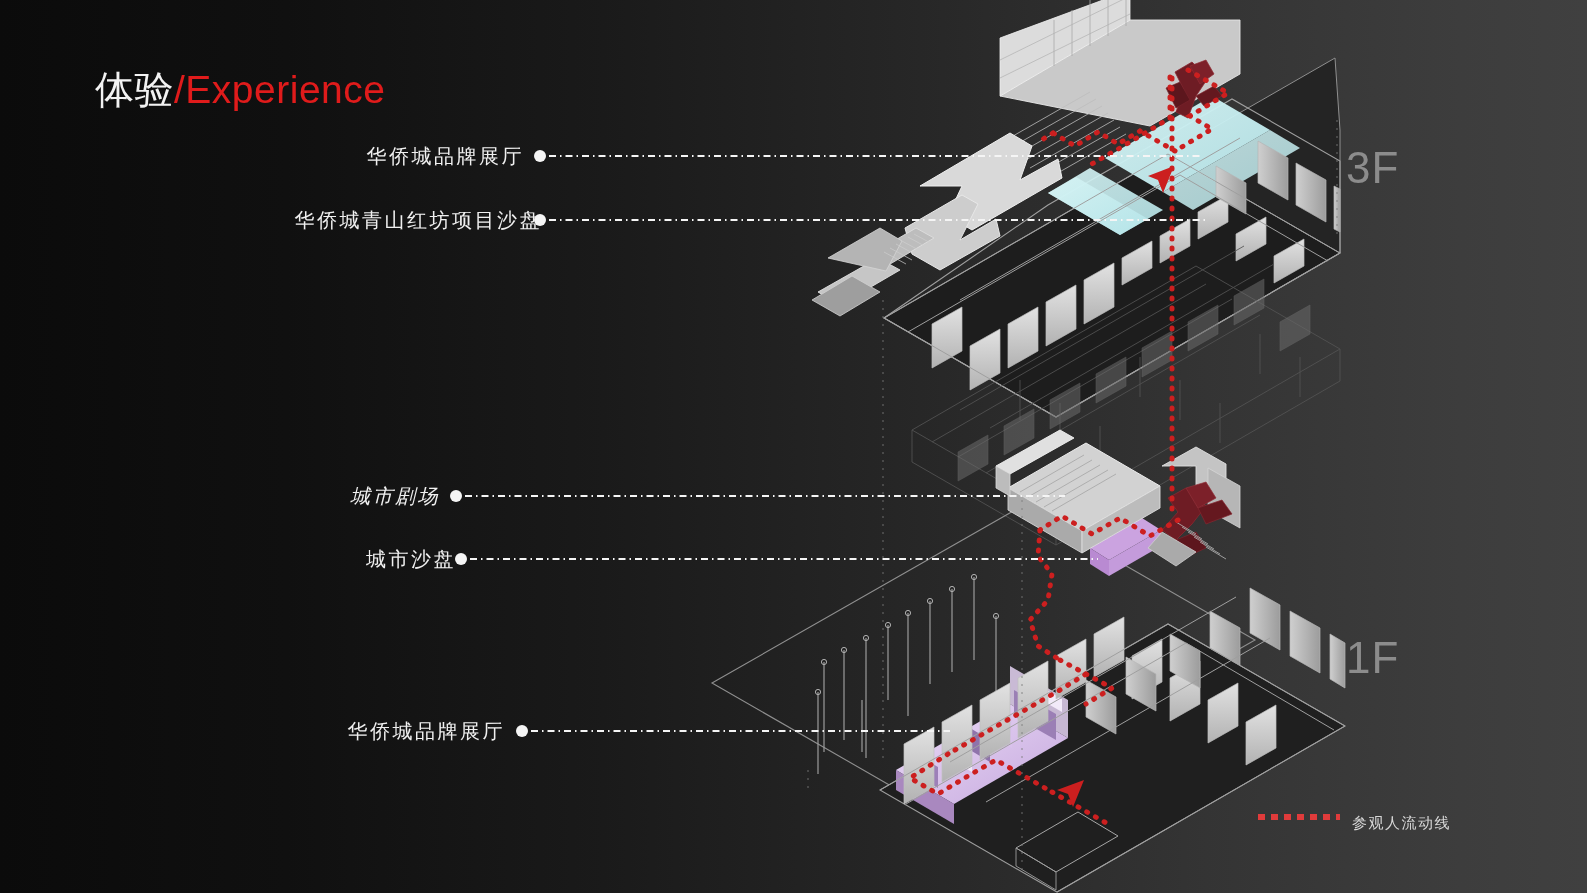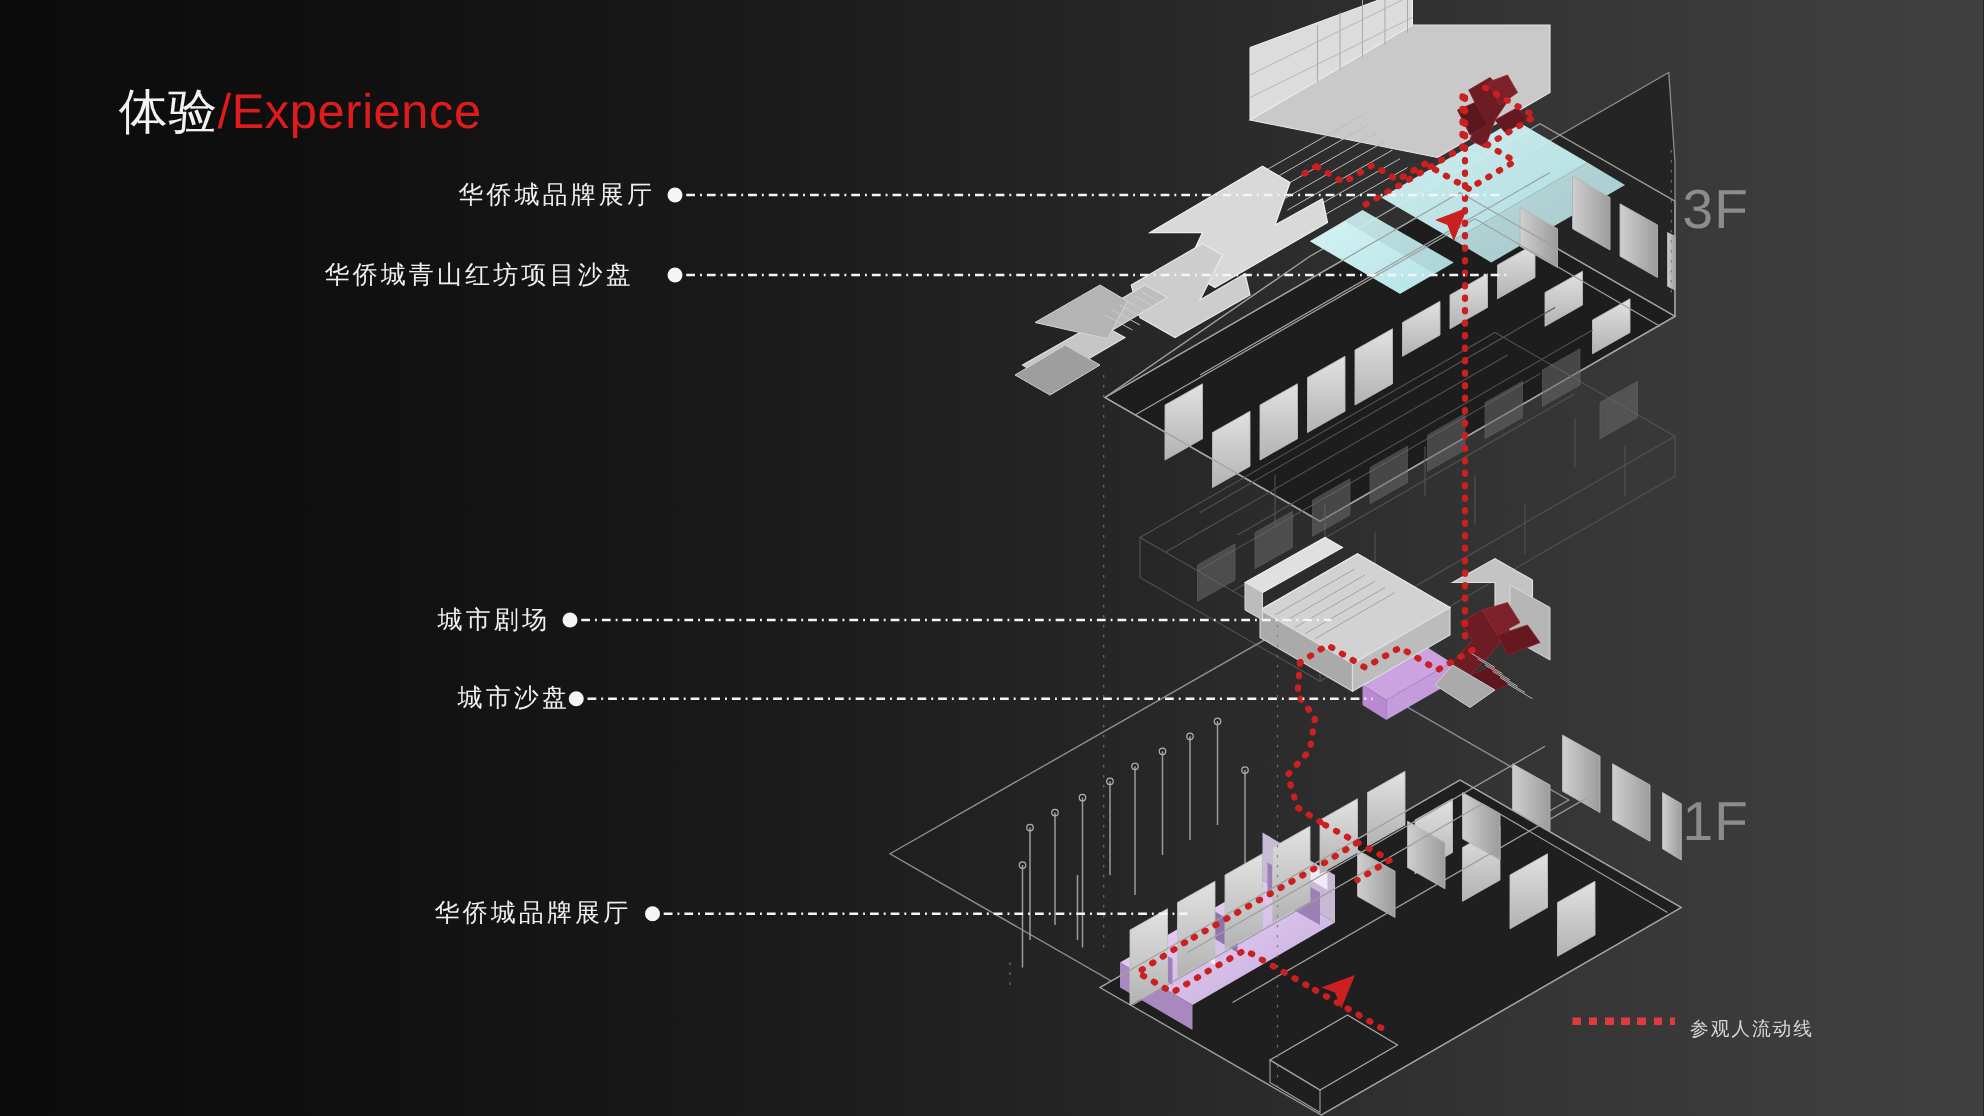--- a/index.html
+++ b/index.html
@@ -359,22 +359,22 @@
     </g>
   </svg>
   </div>
 
   <div class="title">
     <span style="color: rgb(242, 242, 242);">体验</span><span class="en" style="color: rgb(224, 27, 27); text-align: center;">/Experience</span>
   </div>
 
   <div id="labels">
       <div class="label" style="left: 124px; top: 156px; width: 400px;">华侨城品牌展厅</div>
-      <div class="label" style="left: 107px; top: 220px; width: 400px;">华侨城青山红坊项目沙盘</div>
-      <div class="label" style="left: 40px; top: 496px; width: 400px;">城市剧场</div>
+      <div class="label" style="left: 142px; top: 220px; width: 400px;">华侨城青山红坊项目沙盘</div>
+      <div class="label" style="left: 40px; top: 496px; width: 400px; font-style: italic;">城市剧场</div>
       <div class="label" style="left: 56px; top: 559px; width: 400px;">城市沙盘</div>
       <div class="label" style="left: 105px; top: 731px; width: 400px;">华侨城品牌展厅</div>
     </div>
   <div id="floortags">
       <div class="floor-tag" style="left: 1346px; top: 168px;">3F</div>
       <div class="floor-tag" style="left: 1346px; top: 658px;">1F</div>
     </div>
 
   <div class="legend">
     <div class="legend-swatch" style="background-image: repeating-linear-gradient(90deg, rgb(224, 59, 59) 0px, rgb(224, 59, 59) 7px, transparent 7px, transparent 13px);"></div>

